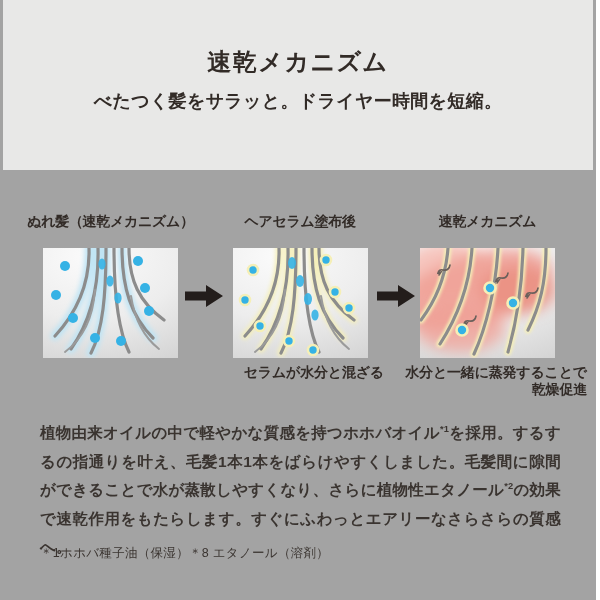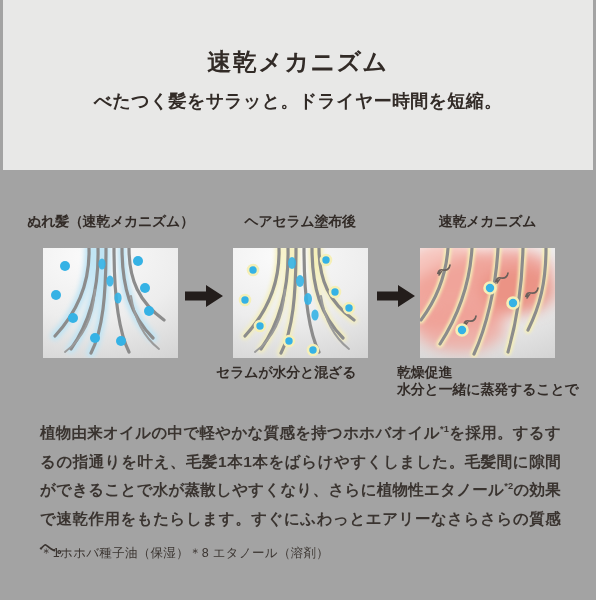--- a/index.html
+++ b/index.html
@@ -37,21 +37,21 @@
   #panel-1{left:43px;}
   #panel-2{left:233px;}
   #panel-3{left:420px;}
   .panel svg{position:absolute;inset:0;width:100%;height:100%;}
 
   .arrow{position:absolute;top:285px;width:38px;height:22px;}
   #arrow-1{left:185px;}
   #arrow-2{left:377px;}
   .arrow polygon{fill:var(--arrow-black);}
 
-  .step-caption{position:absolute;top:364px;font-size:14px;font-weight:bold;text-align:left;
+  .step-caption{position:absolute;top:364px;font-size:14px;font-weight:bold;text-align:right;
     line-height:17px;letter-spacing:-0.2px;color:var(--text-dark);}
   #caption-2{left:216px;width:168px;}
   #caption-3{left:397px;width:190px;}
 
   
   .glow-blue path{stroke:var(--glow-blue);stroke-width:9;fill:none;stroke-linecap:round;}
   .glow-yellow path{stroke:var(--halo-yellow);stroke-width:7;fill:none;stroke-linecap:round;}
   .strands path{stroke:var(--strand-gray);stroke-width:3.2;fill:none;stroke-linecap:round;}
   .strands path.thin{stroke-width:2;stroke:#9b9b9b;}
   .droplets circle{fill:var(--water-blue);}
@@ -219,21 +219,21 @@
         <circle cx="93" cy="55" r="5.5"></circle>
         <circle cx="42" cy="82" r="5.5"></circle>
       </g>
     </svg>
   </div>
 
   <div class="step-caption" id="caption-2">
     <div>セラムが水分と混ざる</div>
   </div>
   <div class="step-caption" id="caption-3">
+    <div>水分と一緒に蒸発することで</div>
     <div>乾燥促進</div>
-    <div>水分と一緒に蒸発することで</div>
   </div>
 
   <p class="description"><span>植物由来オイルの中で軽やかな質感を持つホホバオイル</span><sup>*1</sup><span>を採用。するするの指通りを叶え、毛髪1本1本をばらけやすくしました。毛髪間に隙間ができることで水が蒸散しやすくなり、さらに植物性エタノール</span><sup>*2</sup><span>の効果で速乾作用をもたらします。すぐにふわっとエアリーなさらさらの質感へ。</span></p>
 
   <p class="footnote">＊1ホホバ種子油（保湿）＊8 エタノール（溶剤）</p>
 
 </div>
 
 </body></html>

